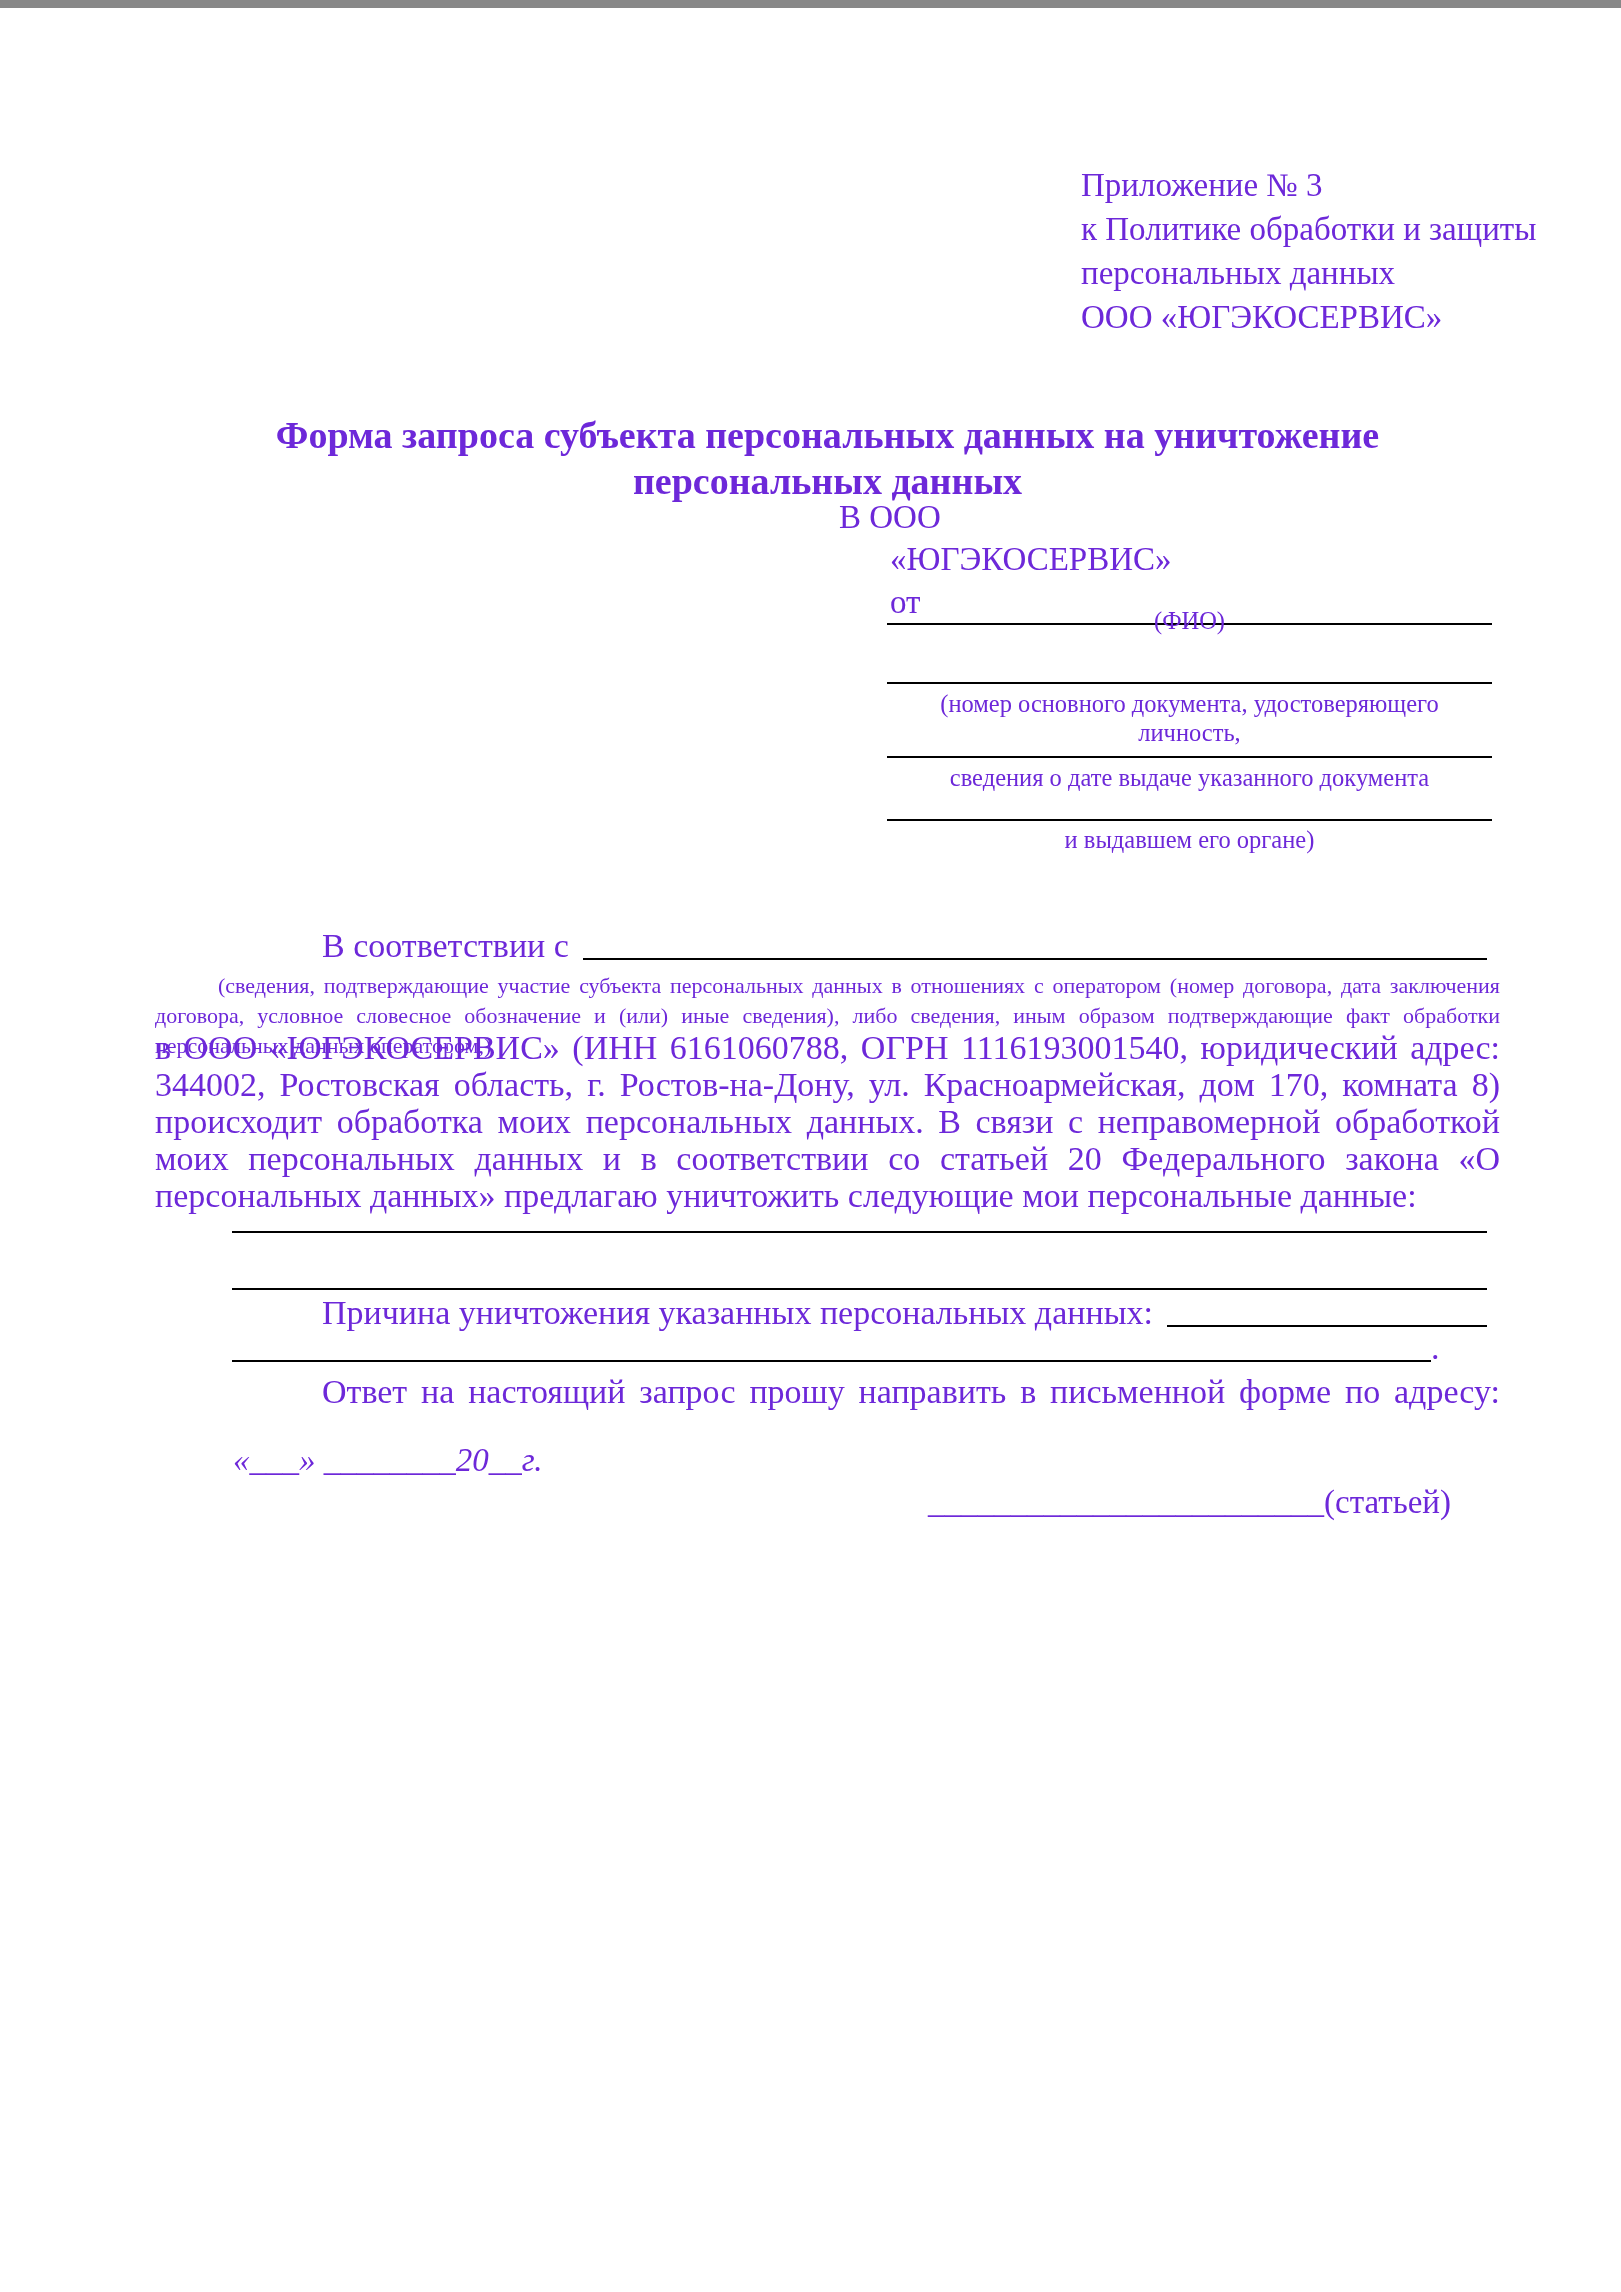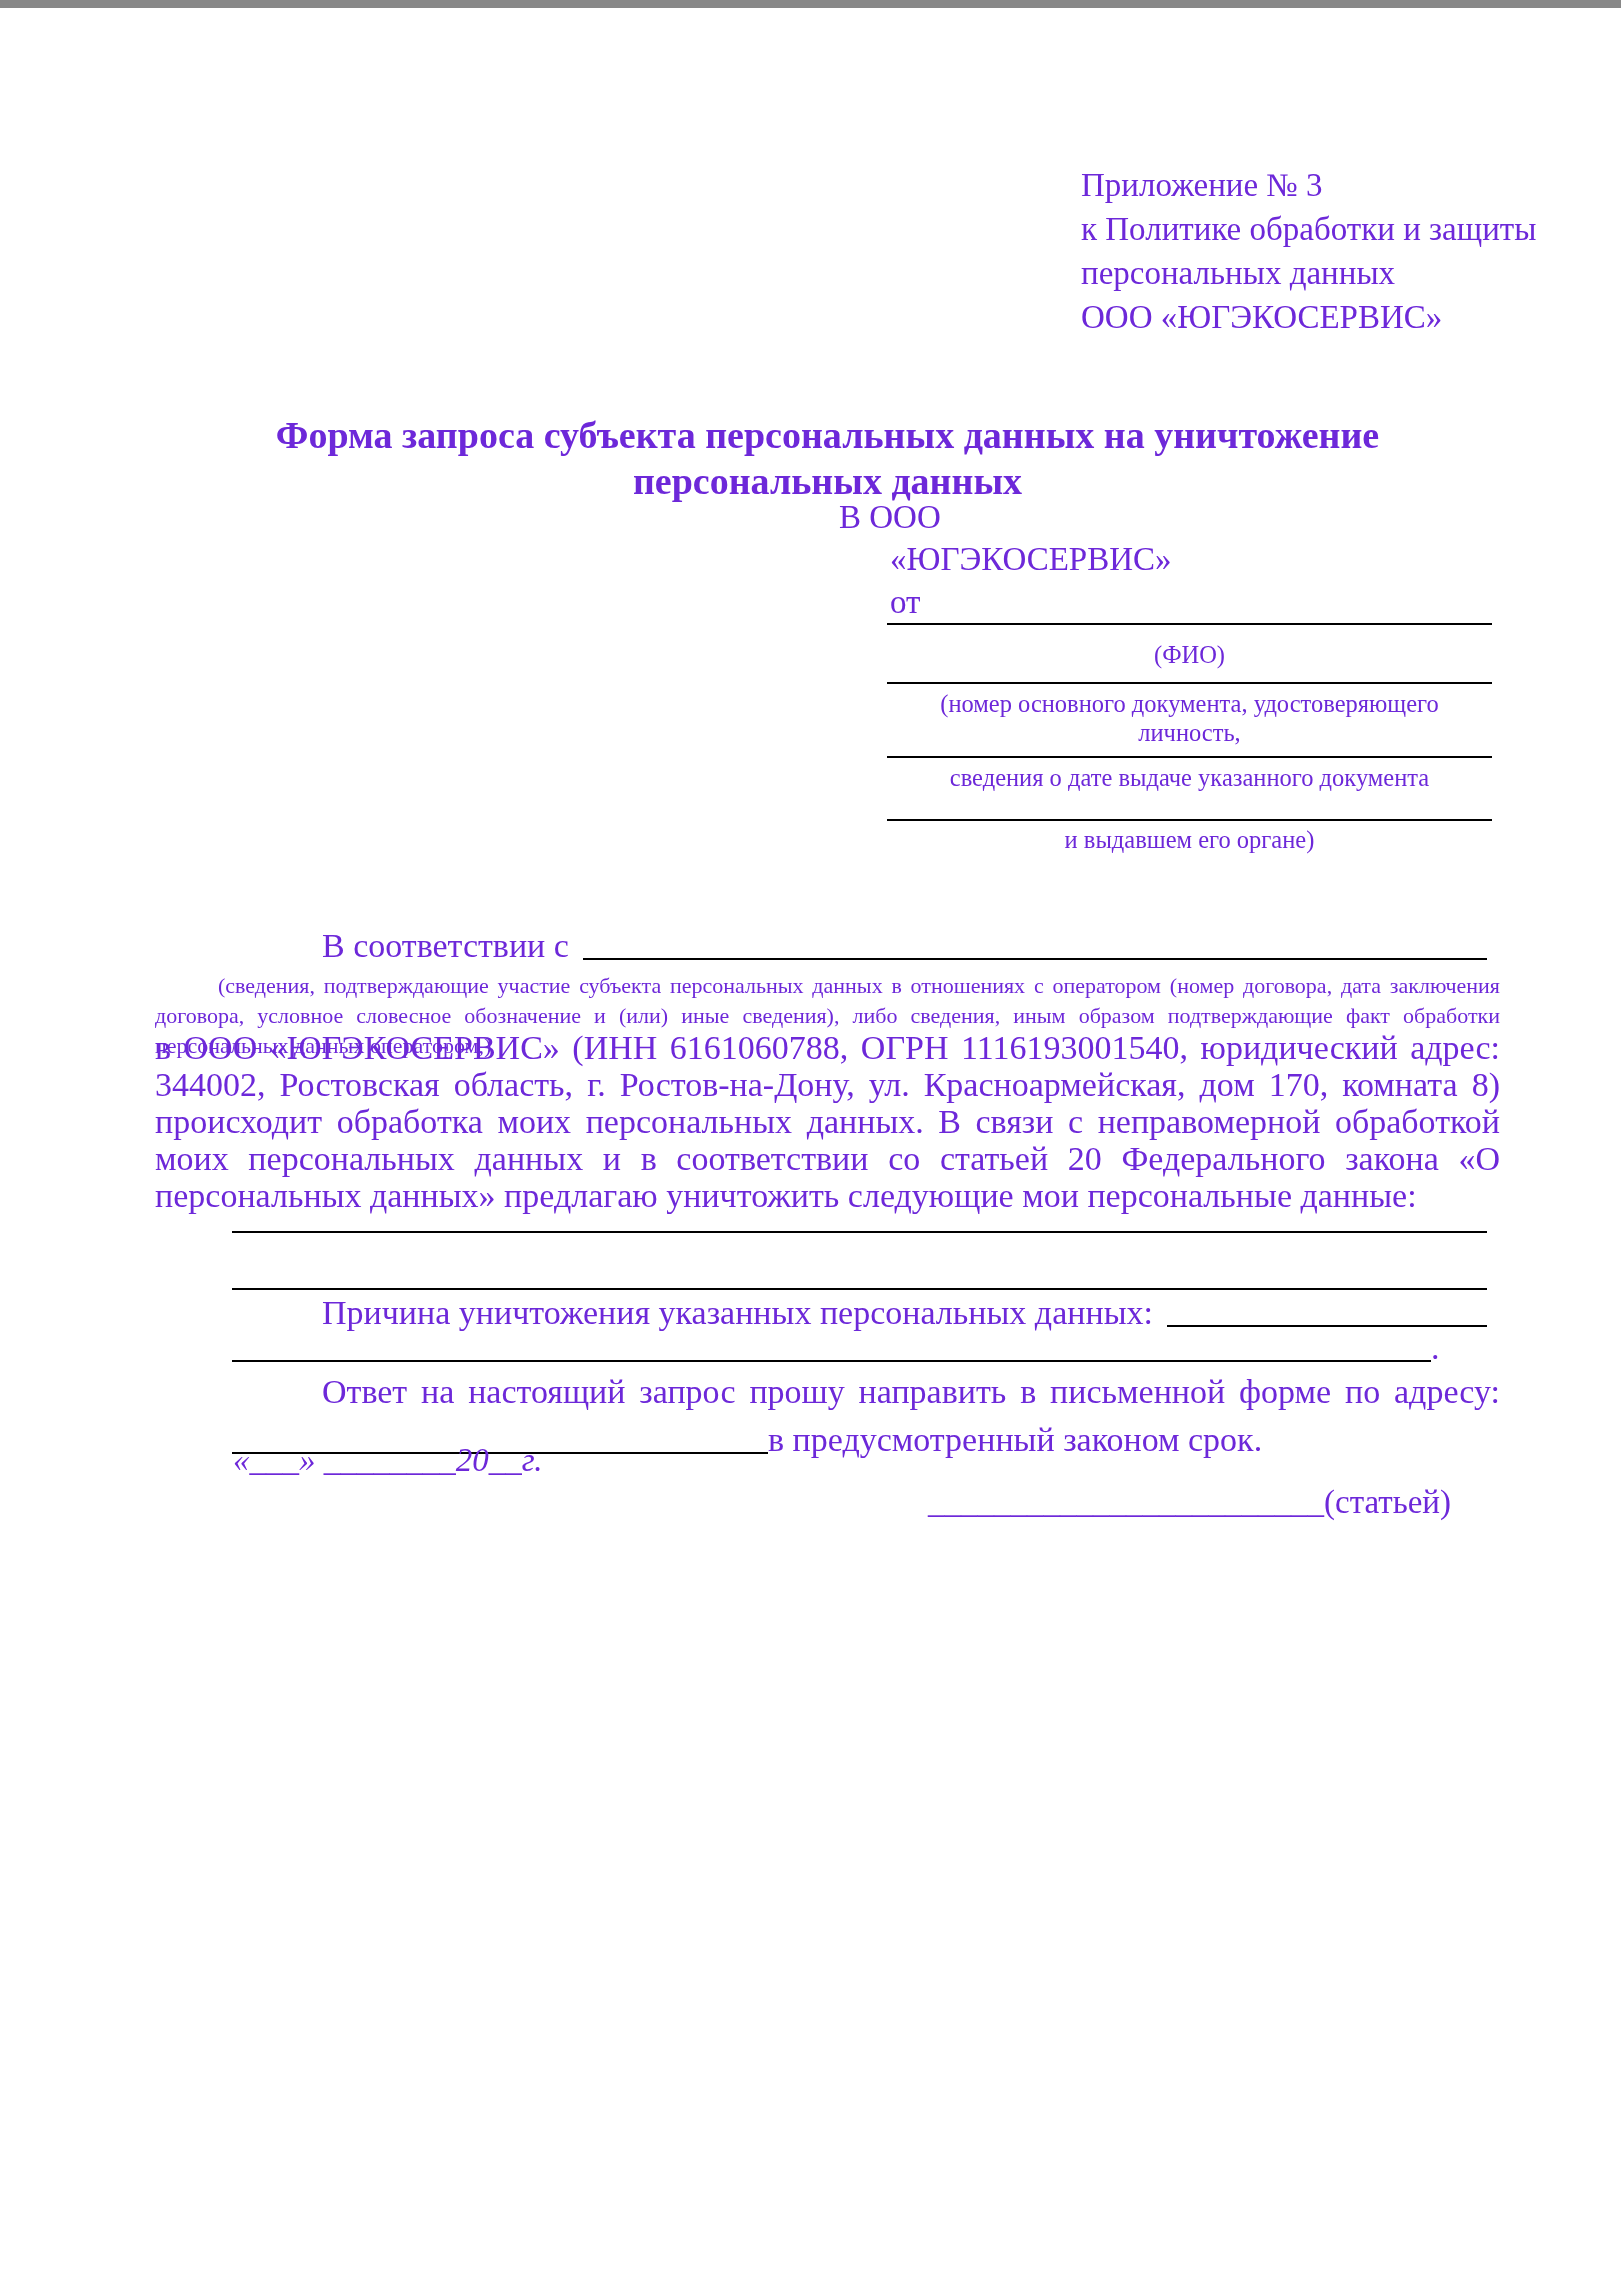--- a/index.html
+++ b/index.html
@@ -69,21 +69,21 @@
   <div class="abs title">
     <div>Форма запроса субъекта персональных данных на уничтожение</div>
     <div>персональных данных</div>
   </div>
 
   <div class="abs addr-text" style="left:839px; top:490px;">В ООО</div>
   <div class="abs addr-text" style="left:890px; top:532px;">«ЮГЭКОСЕРВИС»</div>
   <div class="abs addr-text" style="left:890px; top:575px;">от</div>
 
   <div class="rule" style="left:887px; top:615px; width:605px;"></div>
-  <div class="caption" style="top:632px;">(ФИО)</div>
+  <div class="caption" style="top:598px;">(ФИО)</div>
 
   <div class="rule" style="left:887px; top:674px; width:605px;"></div>
   <div class="caption" style="top:681px;">(номер основного документа, удостоверяющего личность,</div>
 
   <div class="rule" style="left:887px; top:748px; width:605px;"></div>
   <div class="caption" style="top:755px;">сведения о дате выдаче указанного документа</div>
 
   <div class="rule" style="left:887px; top:811px; width:605px;"></div>
   <div class="caption" style="top:817px;">и выдавшем его органе)</div>
 
@@ -104,24 +104,20 @@
     <span class="fill" style="margin-left:13.7px;"></span>
   </div>
 
   <div class="fillrow" style="left:232px; top:1319px; width:1213px;">
     <span class="seg" style="width:1199px;"></span>
     <span class="txt">.</span>
   </div>
 
   <div class="abs justline">Ответ на настоящий запрос прошу направить в письменной форме по адресу:</div>
 
-  <div class="fillrow" style="left:232px; top:1411px;">
-    <span class="seg" style="width:536px;"></span>
-    <span class="txt">в предусмотренный законом срок.</span>
-  </div>
 
   <div class="abs footer-text" style="left:233px; top:1432px;font-style:italic;">«___» ________20__г.</div>
 
   <div class="abs footer-text" style="left:928px; top:1474px;">
     <span>________________________</span><span>(статьей)</span>
   </div>
 
 </div>
 
 

